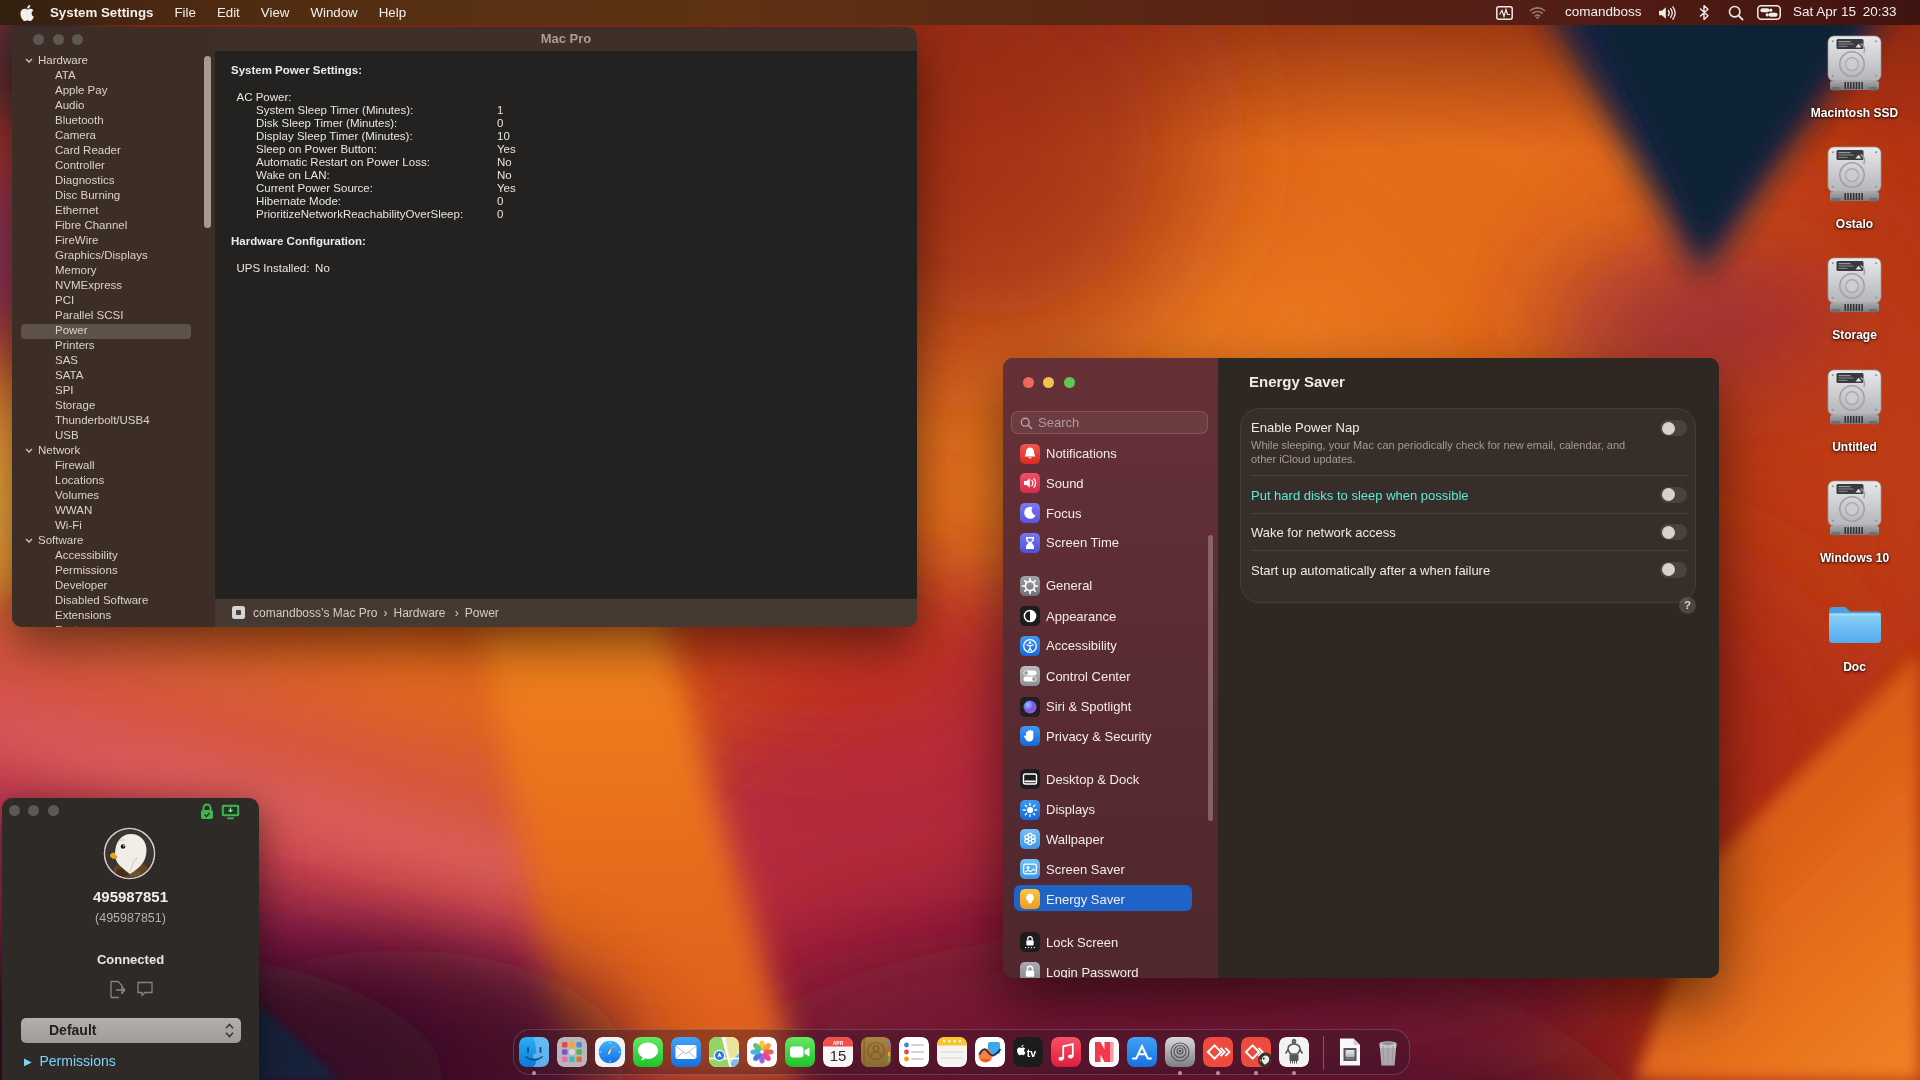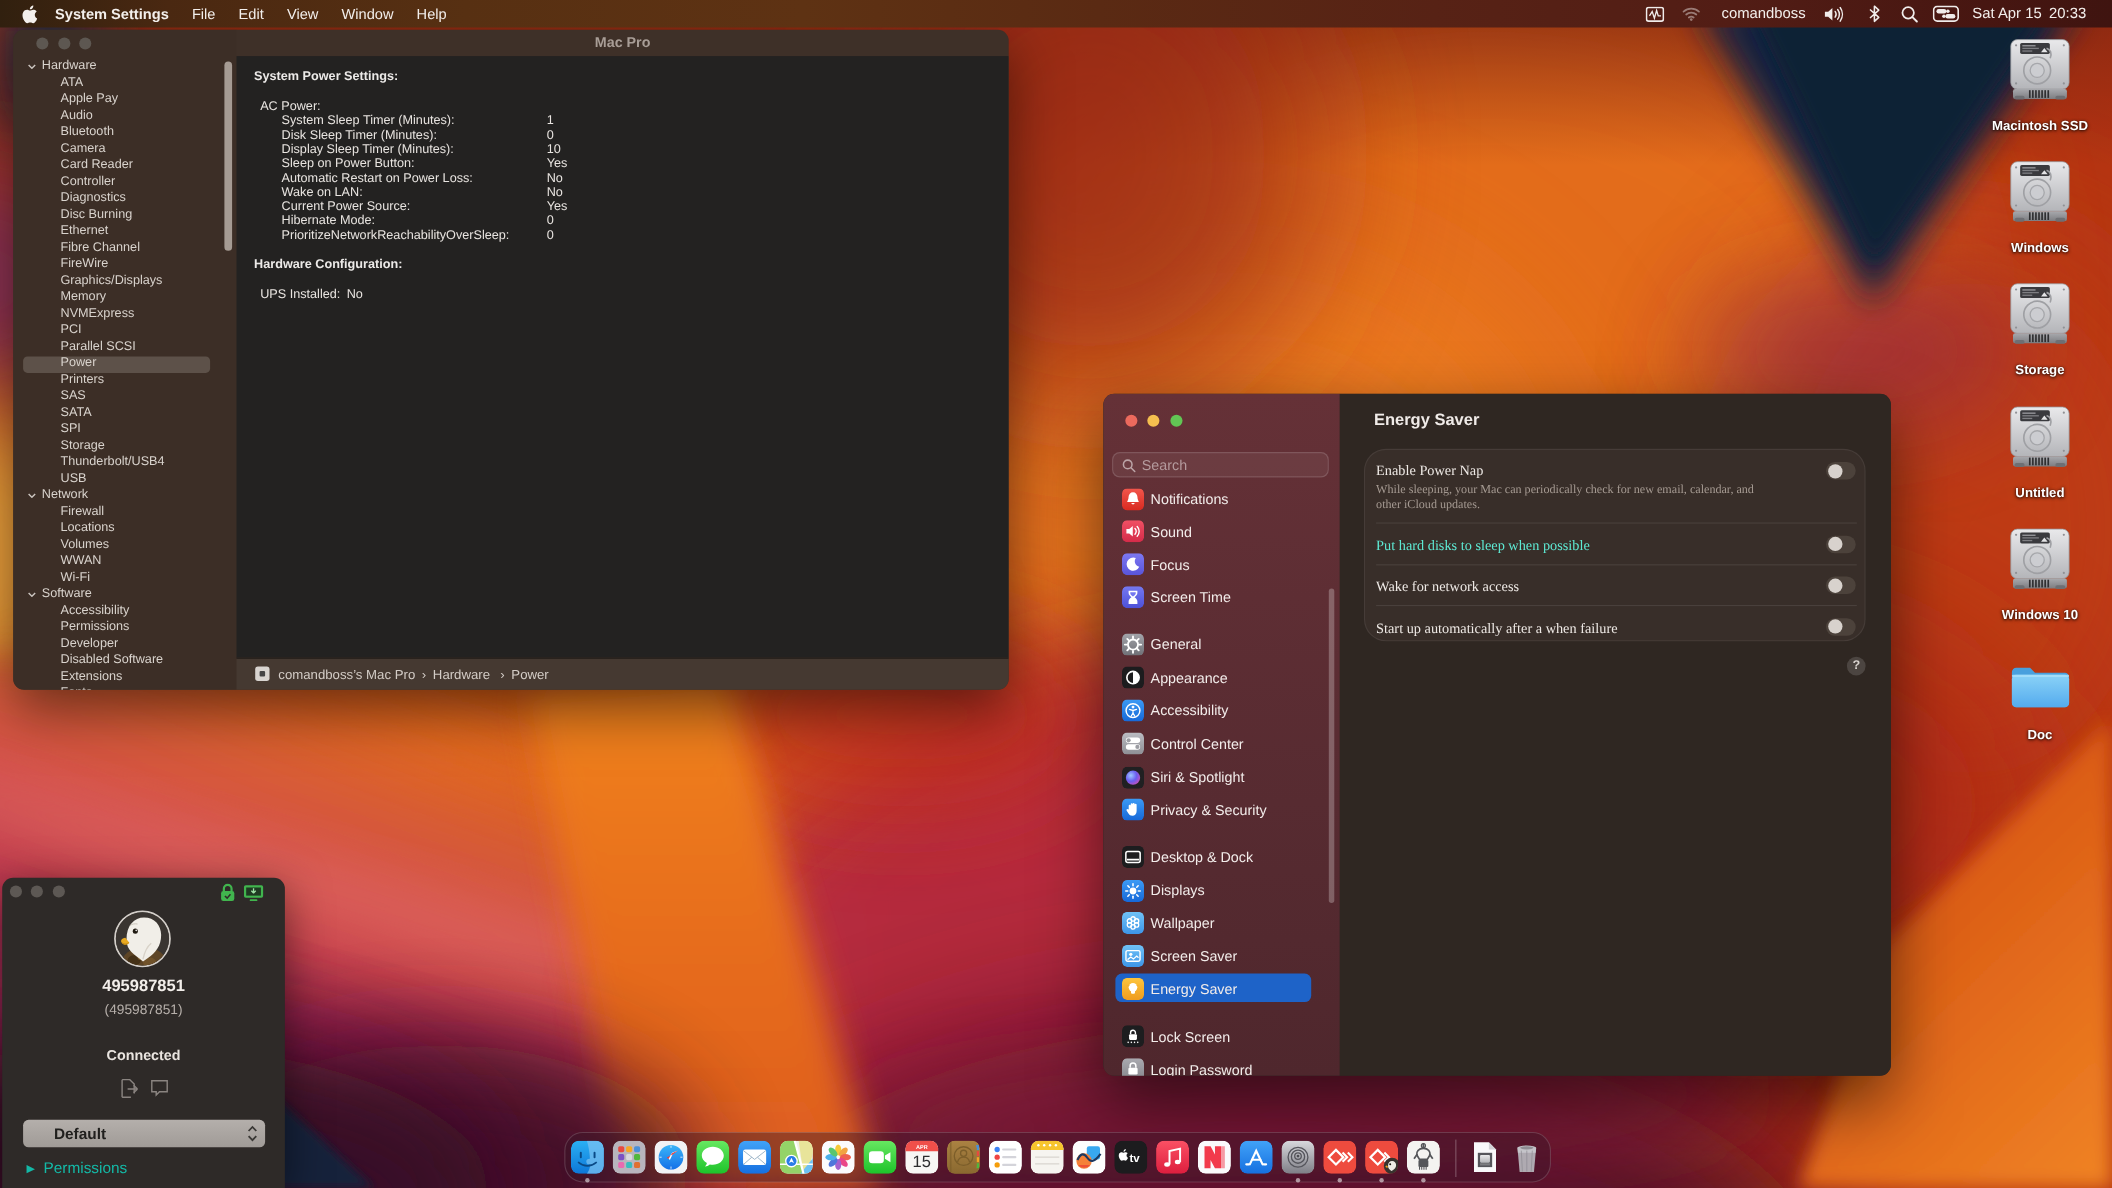--- a/index.html
+++ b/index.html
@@ -33,22 +33,22 @@
 #set-side { position:absolute; left:0; top:0; width:215px; height:620px;
   background:linear-gradient(180deg,#653137 0%,#5e2e34 30%,#572b31 60%,#4f272d 100%); }
 #set-main { position:absolute; left:215px; top:0; width:501px; height:620px; background:#2f2722; }
 .srow { position:absolute; left:0; width:215px; height:30px; display:flex; align-items:center; }
 .srow .lbl { color:#f2ecea; font-size:13px; margin-left:43px; }
 .sic { position:absolute; left:17px; width:20px; height:20px; border-radius:4.5px; }
 #set-sel { position:absolute; left:11px; top:527px; width:178px; height:26px; background:#1e63c8; border-radius:6px; }
 #set-scroll { position:absolute; left:205px; top:177px; width:5px; height:286px; background:rgba(255,255,255,.26); border-radius:3px; }
 #searchbox { position:absolute; left:8px; top:53px; width:197px; height:23px; border-radius:7px;
   background:rgba(255,255,255,.06); border:1px solid rgba(255,255,255,.14); color:#b49a9d; font-size:13px; }
-#groupbox { position:absolute; left:22px; top:50px; width:456px; height:175px; border-radius:20px;
-  background:#382e29; border:1px solid rgba(255,255,255,.07);font-family:Liberation Serif, serif; }
+#groupbox { position:absolute; left:22px; top:50px; width:456px; height:195px; border-radius:20px;
+  background:#382e29; border:1px solid rgba(255,255,255,.07); }
 .toggle { position:absolute; right:8px; width:27px; height:16px; border-radius:8px; background:#4c423b; }
 .toggle::after { content:""; position:absolute; left:1.5px; top:1.5px; width:13px; height:13px; border-radius:50%; background:#d8d2cd; }
 .hline { position:absolute; left:10px; width:437px; height:1px; background:rgba(255,255,255,.09); }
 
 #anydesk { position:absolute; left:2px; top:798px; width:257px; height:282px; border-radius:10px 10px 0 0;
   background:#2e2a28; box-shadow:0 10px 40px rgba(0,0,0,.5); overflow:hidden; }
 
 .dicon { position:absolute; width:110px; text-align:center; }
 .dicon .lab { color:#fff; font-size:12px; font-weight:700; text-shadow:0 1px 3px rgba(0,0,0,.85), 0 0 2px rgba(0,0,0,.5); margin-top:2px; }
 
@@ -257,21 +257,21 @@
    <rect x="41.5" y="52" width="9" height="3.5" rx="1.7" fill="#6e6f73"></rect>
   </g>
  </defs>
 </svg>
 <div id="dicons">
   <div class="dicon" style="left:1799.5px;top:35px"><svg width="55" height="57">
           <use href="#hdd"></use>
         </svg><div class="lab" style="margin-top:10px">Macintosh SSD</div></div>
   <div class="dicon" style="left:1799.5px;top:146px"><svg width="55" height="57">
           <use href="#hdd"></use>
-        </svg><div class="lab" style="margin-top:10px">Windows</div></div>
+        </svg><div class="lab" style="margin-top:10px">Ostalo</div></div>
   <div class="dicon" style="left:1799.5px;top:257px"><svg width="55" height="57">
           <use href="#hdd"></use>
         </svg><div class="lab" style="margin-top:10px">Storage</div></div>
   <div class="dicon" style="left:1799.5px;top:369px"><svg width="55" height="57">
           <use href="#hdd"></use>
         </svg><div class="lab" style="margin-top:10px">Untitled</div></div>
   <div class="dicon" style="left:1799.5px;top:480px"><svg width="55" height="57">
           <use href="#hdd"></use>
         </svg><div class="lab" style="margin-top:10px">Windows 10</div></div>
   <div class="dicon" style="left:1799.5px;top:602px"><svg width="58" height="45">
@@ -607,21 +607,21 @@
       </svg>
   <svg class="abs" style="left:134px;top:183px" width="18" height="17" viewBox="0 0 18 17">
         <path d="M2 1.5h14v10H9l-3 3v-3H2z" fill="none" stroke="#8a8480" stroke-width="1.3"></path>
       </svg>
   <div class="abs" style="left:19px;top:219.5px;width:220px;height:25.5px;border-radius:5px;background:linear-gradient(180deg,#b4afab,#a09b97)">
     <span class="abs" style="left:28px;top:4px;font-size:14px;font-weight:700;color:#21201e">Default</span>
     <svg class="abs" style="left:203px;top:4px" width="11" height="17" viewBox="0 0 11 17">
           <path d="M2 6.2L5.5 2.5 9 6.2M2 10.8l3.5 3.7 3.5-3.7" fill="none" stroke="#3a3835" stroke-width="1.6"></path>
         </svg>
   </div>
-  <div class="abs" style="left:22px;top:255px;font-size:14px;color:#14b8a6"><span style="font-size:10px;vertical-align:1px">▶</span>&nbsp; Permissions</div>
+  <div class="abs" style="left:22px;top:255px;font-size:14px;color:#7dd3fc"><span style="font-size:10px;vertical-align:1px">▶</span>&nbsp; Permissions</div>
 </div>
 
 <div id="menubar">
   <div class="lhs">
     <svg style="margin-left:19px" width="15" height="18" viewBox="0 0 15 18">
           <path fill="#f3efec" d="M12.6,9.6c0-2.1,1.7-3.1,1.8-3.2c-1-1.4-2.5-1.6-3-1.6c-1.3-0.1-2.5,0.75-3.1,0.75 c-0.6,0-1.6-0.73-2.7-0.71C4.2,4.86,2.9,5.6,2.2,6.8c-1.5,2.5-0.4,6.2,1,8.2c0.7,1,1.5,2.1,2.6,2.1c1,0,1.4-0.67,2.7-0.67 c1.3,0,1.6,0.67,2.7,0.65c1.1,0,1.8-1,2.5-2c0.8-1.15,1.1-2.26,1.1-2.32C14.8,12.7,12.6,11.9,12.6,9.6z M10.5,3.4 C11,2.7,11.4,1.8,11.3,0.9c-0.8,0-1.8,0.55-2.3,1.2C8.5,2.7,8,3.7,8.1,4.5C9,4.6,10,4.1,10.5,3.4z"></path>
         </svg>
     <b class="item" style="margin-left:16px">System Settings</b>
     <span class="item">File</span>
         <span class="item">Edit</span>

